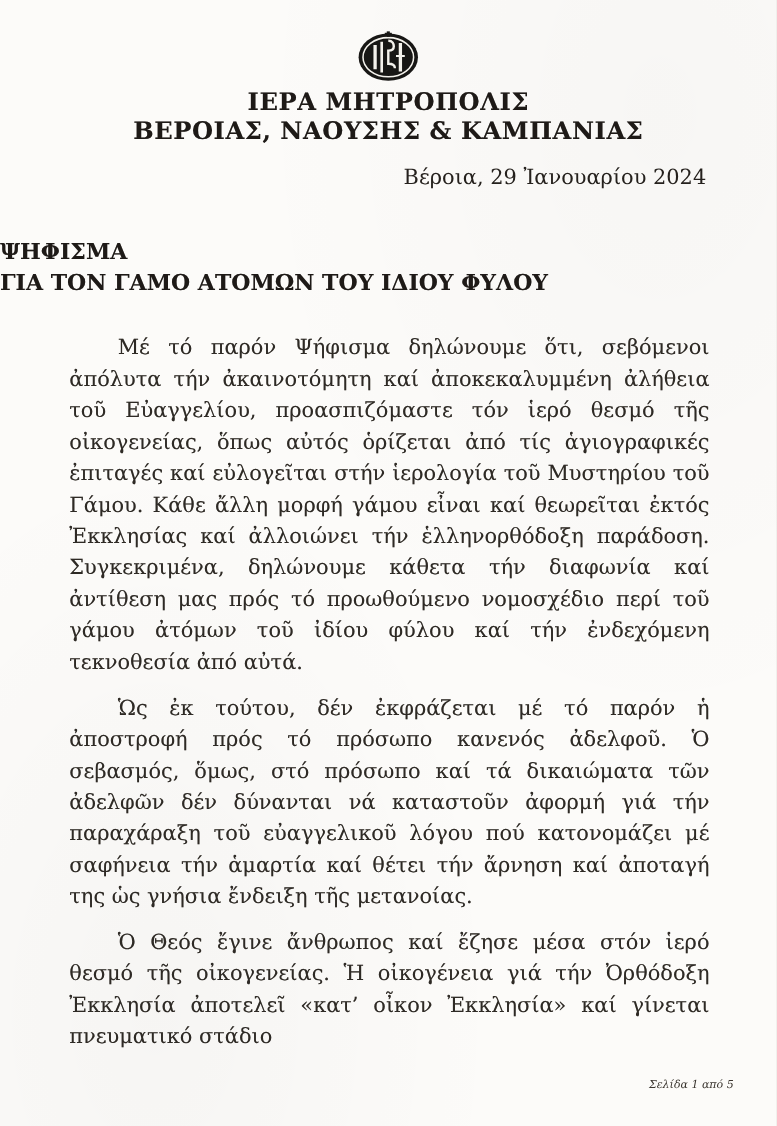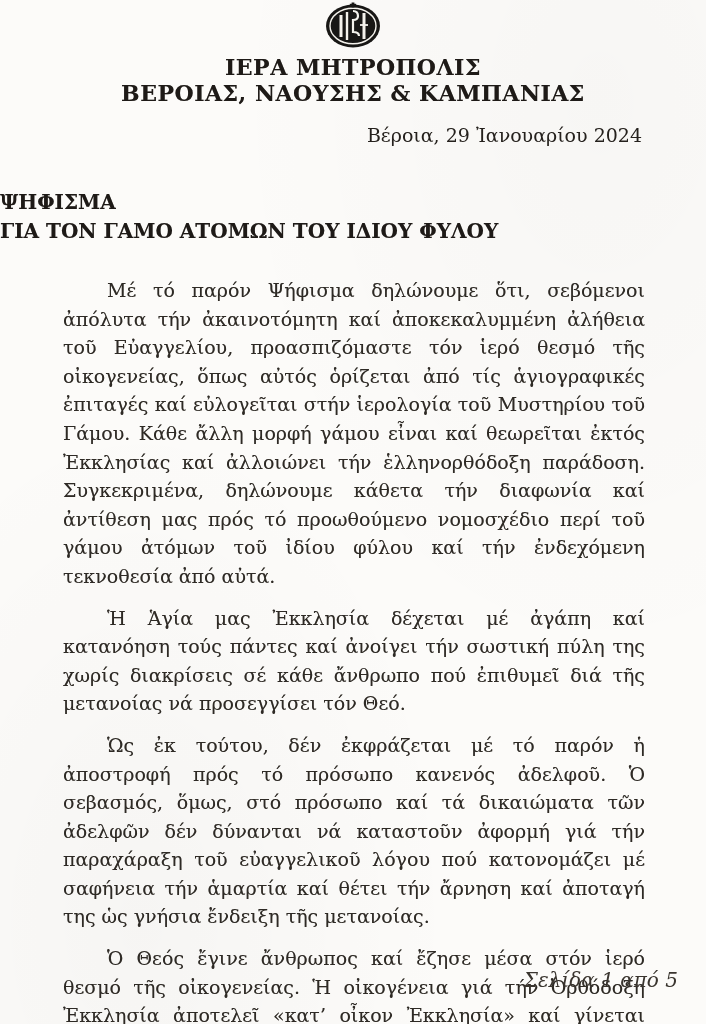--- a/index.html
+++ b/index.html
@@ -11,21 +11,21 @@
     margin: 0 auto;
     background:
       radial-gradient(ellipse at 20% 90%, rgba(0,0,0,0.025), rgba(0,0,0,0) 40%),
       radial-gradient(ellipse at 85% 10%, rgba(0,0,0,0.018), rgba(0,0,0,0) 45%),
       #fcfbf9;
     color: #2c2824;
     font-family: "DejaVu Serif", "Liberation Serif", serif;
     overflow: hidden;
     box-sizing: border-box;
   }
-  .doc-header { text-align: center; }
+  .doc-header { padding-top: 26px; text-align: center; }
   .logo-wrap { height: 50px; display: flex; justify-content: center; align-items: center; }
   .org-line1 {
     margin-top: 4px;
     font-size: 22px; font-weight: bold; letter-spacing: 0.5px;
     color: #1e1a17; text-shadow: 0 0 0.6px rgba(30,26,23,0.45);
   }
   .org-line2 {
     font-size: 22px; font-weight: bold; letter-spacing: 0.5px;
     color: #1e1a17; text-shadow: 0 0 0.6px rgba(30,26,23,0.45);
   }
@@ -49,23 +49,23 @@
     padding: 0 61px 0 63px;
     font-size: 19px;
     line-height: 28.6px;
     text-align: justify;
     color: #2e2a25;
     text-shadow: 0 0 0.5px rgba(46,42,37,0.35);
   }
   .doc-body p { margin: 0 0 13px 0; text-indent: 44px; }
   .doc-footer {
     position: absolute;
-    right: 28px;
+    right: 39px;
     bottom: 32px;
-    font-size: 20px;
+    font-size: 10px;
     font-style: italic;
     color: #3a352f;
   }
 </style>
 </head>
 <body>
 
 <div class="page">
 
   <header class="doc-header">
@@ -89,21 +89,20 @@
     </div>
   </header>
 
   <section class="doc-title">
     <div>ΨΗΦΙΣΜΑ</div>
     <div>ΓΙΑ ΤΟΝ ΓΑΜΟ ΑΤΟΜΩΝ ΤΟΥ ΙΔΙΟΥ ΦΥΛΟΥ</div>
   </section>
 
   <main class="doc-body">
     <p>Μέ τό παρόν Ψήφισμα δηλώνουμε ὅτι, σεβόμενοι ἀπόλυτα τήν ἀκαινοτόμητη καί ἀποκεκαλυμμένη ἀλήθεια τοῦ Εὐαγγελίου, προασπιζόμαστε τόν ἱερό θεσμό τῆς οἰκογενείας, ὅπως αὐτός ὁρίζεται ἀπό τίς ἁγιογραφικές ἐπιταγές καί εὐλογεῖται στήν ἱερολογία τοῦ Μυστηρίου τοῦ Γάμου. Κάθε ἄλλη μορφή γάμου εἶναι καί θεωρεῖται ἐκτός Ἐκκλησίας καί ἀλλοιώνει τήν ἑλληνορθόδοξη παράδοση. Συγκεκριμένα, δηλώνουμε κάθετα τήν διαφωνία καί ἀντίθεση μας πρός τό προωθούμενο νομοσχέδιο περί τοῦ γάμου ἀτόμων τοῦ ἰδίου φύλου καί τήν ἐνδεχόμενη τεκνοθεσία ἀπό αὐτά.</p>
-    <p>Ἡ Ἁγία μας Ἐκκλησία δέχεται μέ ἀγάπη καί κατανόηση τούς πάντες καί ἀνοίγει τήν σωστική πύλη της χωρίς διακρίσεις σέ κάθε ἄνθρωπο πού ἐπιθυμεῖ διά τῆς μετανοίας νά προσεγγίσει τόν Θεό.</p>
     <p>Ὡς ἐκ τούτου, δέν ἐκφράζεται μέ τό παρόν ἡ ἀποστροφή πρός τό πρόσωπο κανενός ἀδελφοῦ. Ὁ σεβασμός, ὅμως, στό πρόσωπο καί τά δικαιώματα τῶν ἀδελφῶν δέν δύνανται νά καταστοῦν ἀφορμή γιά τήν παραχάραξη τοῦ εὐαγγελικοῦ λόγου πού κατονομάζει μέ σαφήνεια τήν ἁμαρτία καί θέτει τήν ἄρνηση καί ἀποταγή της ὡς γνήσια ἔνδειξη τῆς μετανοίας.</p>
     <p>Ὁ Θεός ἔγινε ἄνθρωπος καί ἔζησε μέσα στόν ἱερό θεσμό τῆς οἰκογενείας. Ἡ οἰκογένεια γιά τήν Ὀρθόδοξη Ἐκκλησία ἀποτελεῖ «κατ’ οἶκον Ἐκκλησία» καί γίνεται πνευματικό στάδιο</p>
   </main>
 
   <div class="doc-footer">
     <span>Σελίδα 1 από 5</span>
   </div>
 
 </div>
 

